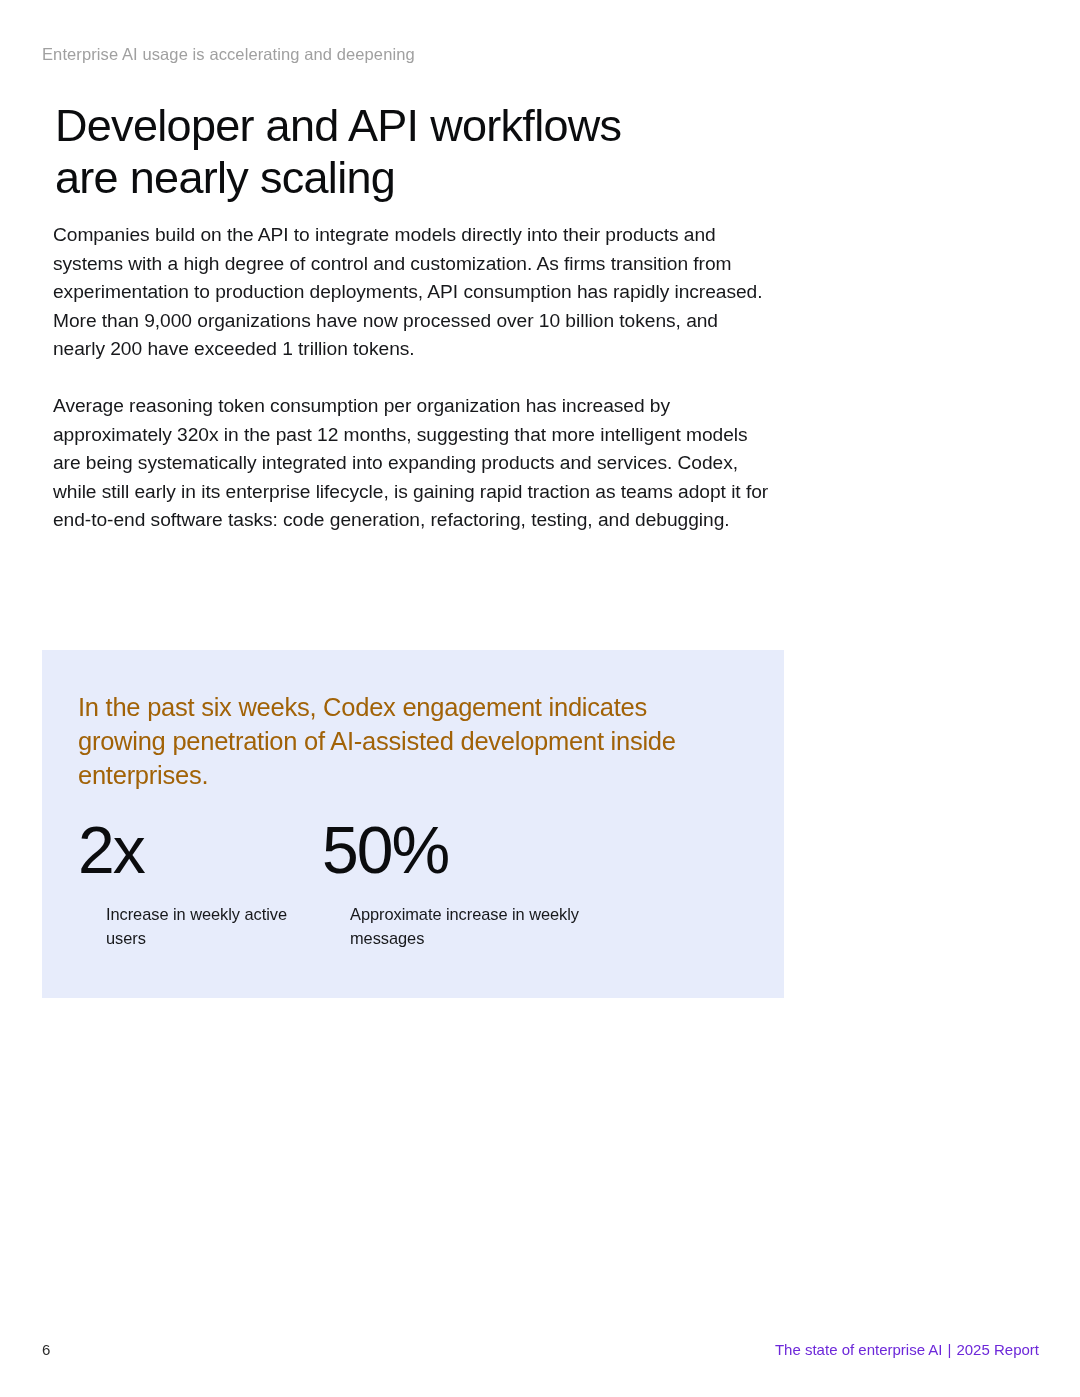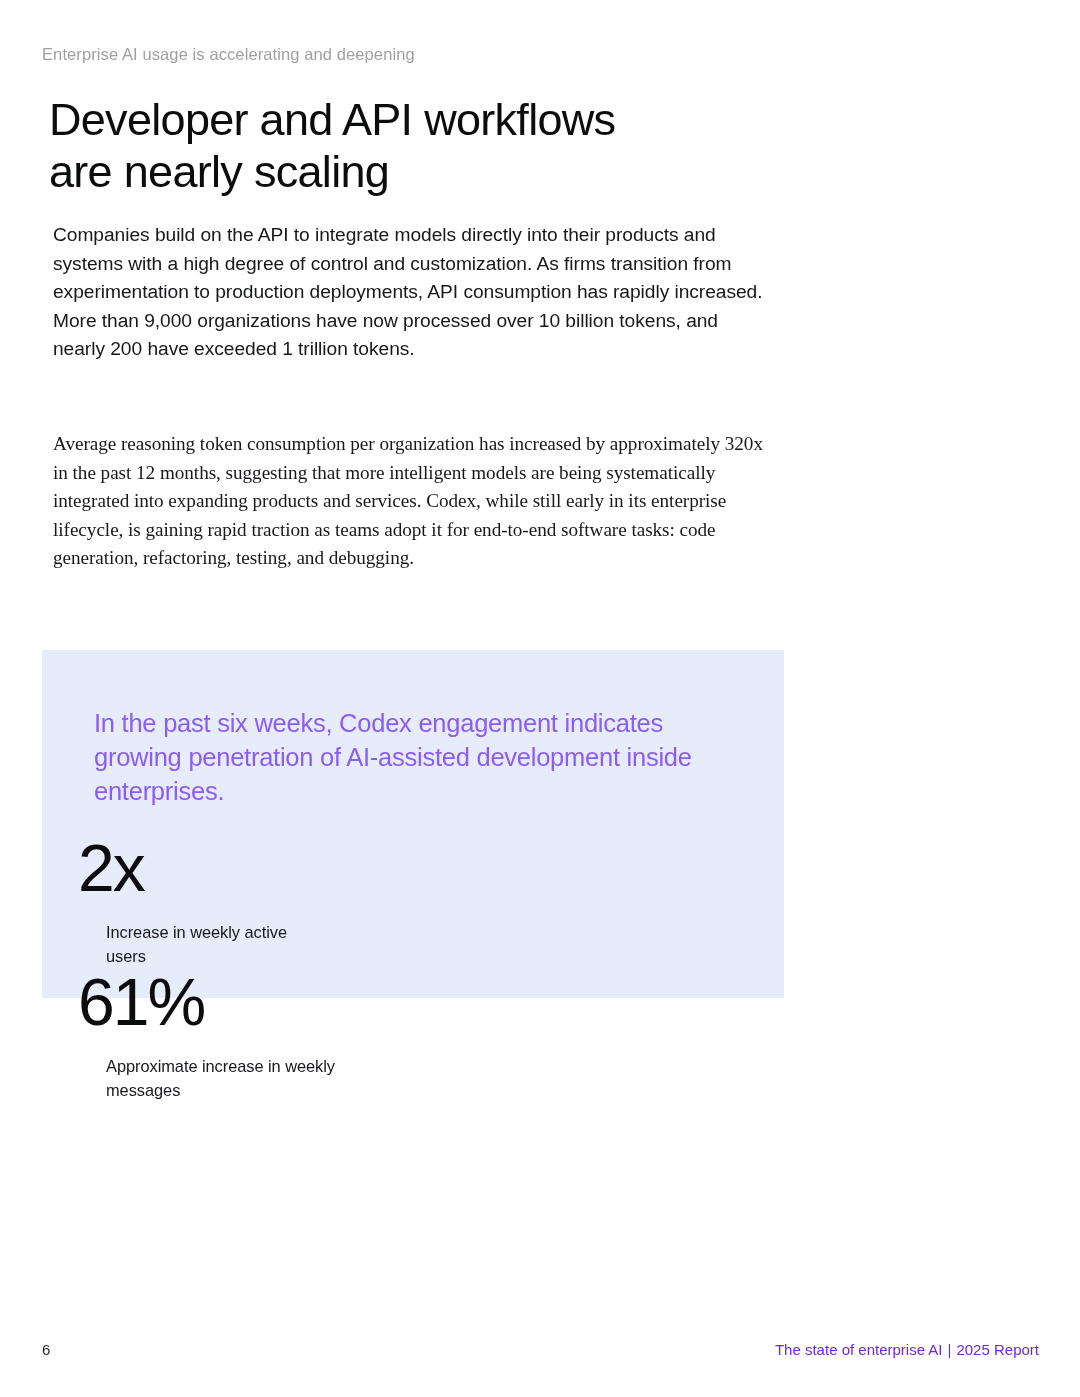--- a/index.html
+++ b/index.html
@@ -38,38 +38,38 @@
   
   .title {
     position: absolute;
     left: 41px;
     top: 86px;
     font-size: 45px;
     line-height: 52px;
     color: #0b0c0e;
     letter-spacing: -0.7px;
     font-weight: 400;
-    margin: 8px;
+    margin: 14px;
   }
   .title .line {
     display: block;
   }
 
   
   .body-copy {
     position: absolute;
     left: 41px;
     width: 740px;
     font-size: 19.2px;
     line-height: 28.6px;
     color: #17181b;
     letter-spacing: -0.05px;
   }
   .body-copy.p1 { top: 209px; }
-  .body-copy.p2 { top: 418px; font-family: Liberation Serif, serif; }
+  .body-copy.p2 { top: 380px; }
   .body-copy p {
     margin: 12px;
   }
 
   
   .callout {
     position: absolute;
     left: 42px;
     top: 650px;
     width: 742px;
@@ -77,32 +77,32 @@
     background: #e7ecfb;
     box-sizing: border-box;
   }
   .callout-heading {
     position: absolute;
     left: 36px;
     top: 40px;
     width: 620px;
     font-size: 25.5px;
     line-height: 34px;
-    color: #8b5cf6;
+    color: #a16207;
     letter-spacing: -0.25px;
-    margin: 16px;
+    margin: 0;
     font-weight: 400;
   }
 
   .stats {
     position: absolute;
     left: 36px;
-    top: 184px;
+    top: 166px;
     display: flex;
-    flex-direction: column;
+    flex-direction: row;
   }
   .stat {
     display: block;
   }
   .stat.first { width: 244px; }
   .stat-value {
     display: block;
     font-size: 66px;
     line-height: 68px;
     color: #0b0c0e;
@@ -164,21 +164,21 @@
 
   <div class="callout">
     <p class="callout-heading">In the past six weeks, Codex engagement indicates growing penetration of AI-assisted development inside enterprises.</p>
 
     <div class="stats">
       <div class="stat first">
         <span class="stat-value">2x</span>
         <span class="stat-caption">Increase in weekly active users</span>
       </div>
       <div class="stat">
-        <span class="stat-value">61%</span>
+        <span class="stat-value">50%</span>
         <span class="stat-caption">Approximate increase in weekly messages</span>
       </div>
     </div>
   </div>
 
   <div class="footer-page-number">6</div>
 
   <div class="footer-meta">
     <span>The state of enterprise AI</span><span class="footer-sep">|</span><span>2025 Report</span>
   </div>

